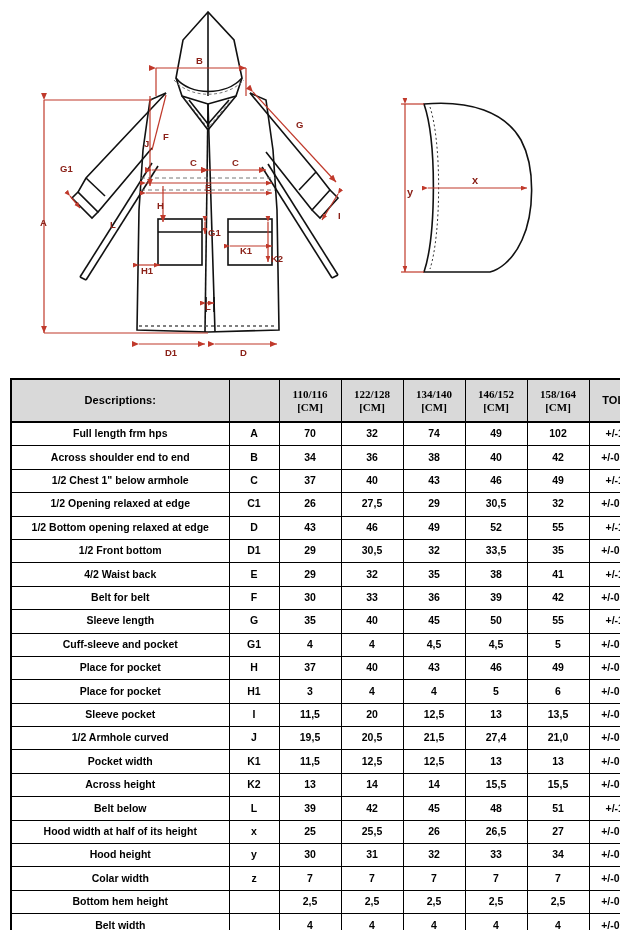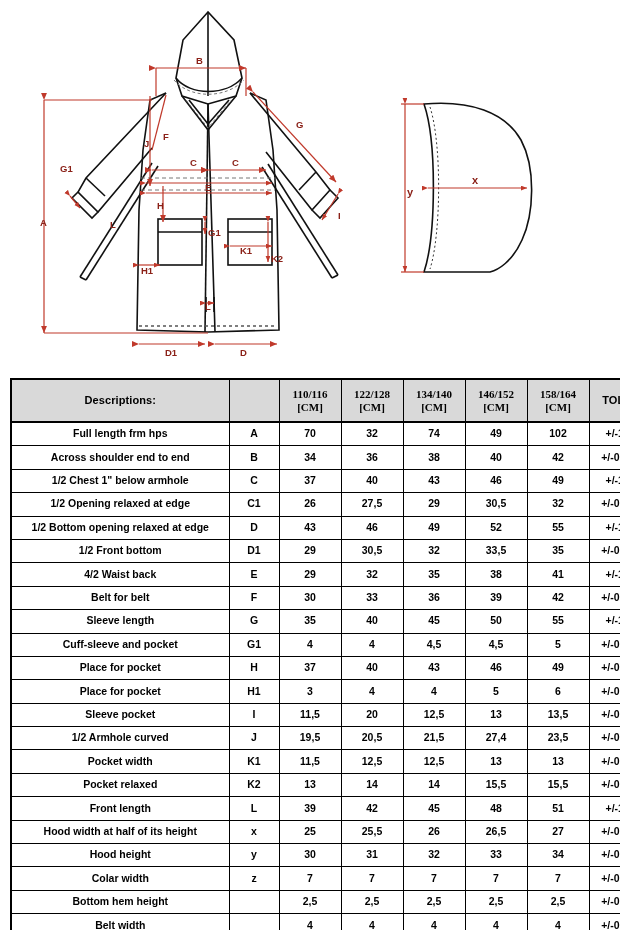--- a/index.html
+++ b/index.html
@@ -393,45 +393,45 @@
             <td>13,5</td>
             <td class="tol">+/-0,5</td>
           </tr>
           <tr>
             <td class="desc">1/2 Armhole curved</td>
             <td class="letter">J</td>
             <td>19,5</td>
             <td>20,5</td>
             <td>21,5</td>
             <td>27,4</td>
-            <td>23,5</td>
+            <td>21,0</td>
             <td class="tol">+/-0,5</td>
           </tr>
           <tr>
             <td class="desc">Pocket width</td>
             <td class="letter">K1</td>
             <td>11,5</td>
             <td>12,5</td>
             <td>12,5</td>
             <td>13</td>
             <td>13</td>
             <td class="tol">+/-0,5</td>
           </tr>
           <tr>
-            <td class="desc">Pocket relaxed</td>
+            <td class="desc">Across height</td>
             <td class="letter">K2</td>
             <td>13</td>
             <td>14</td>
             <td>14</td>
             <td>15,5</td>
             <td>15,5</td>
             <td class="tol">+/-0,5</td>
           </tr>
           <tr>
-            <td class="desc">Front length</td>
+            <td class="desc">Belt below</td>
             <td class="letter">L</td>
             <td>39</td>
             <td>42</td>
             <td>45</td>
             <td>48</td>
             <td>51</td>
             <td class="tol">+/-1</td>
           </tr>
           <tr>
             <td class="desc">Hood width at half of its height</td>

